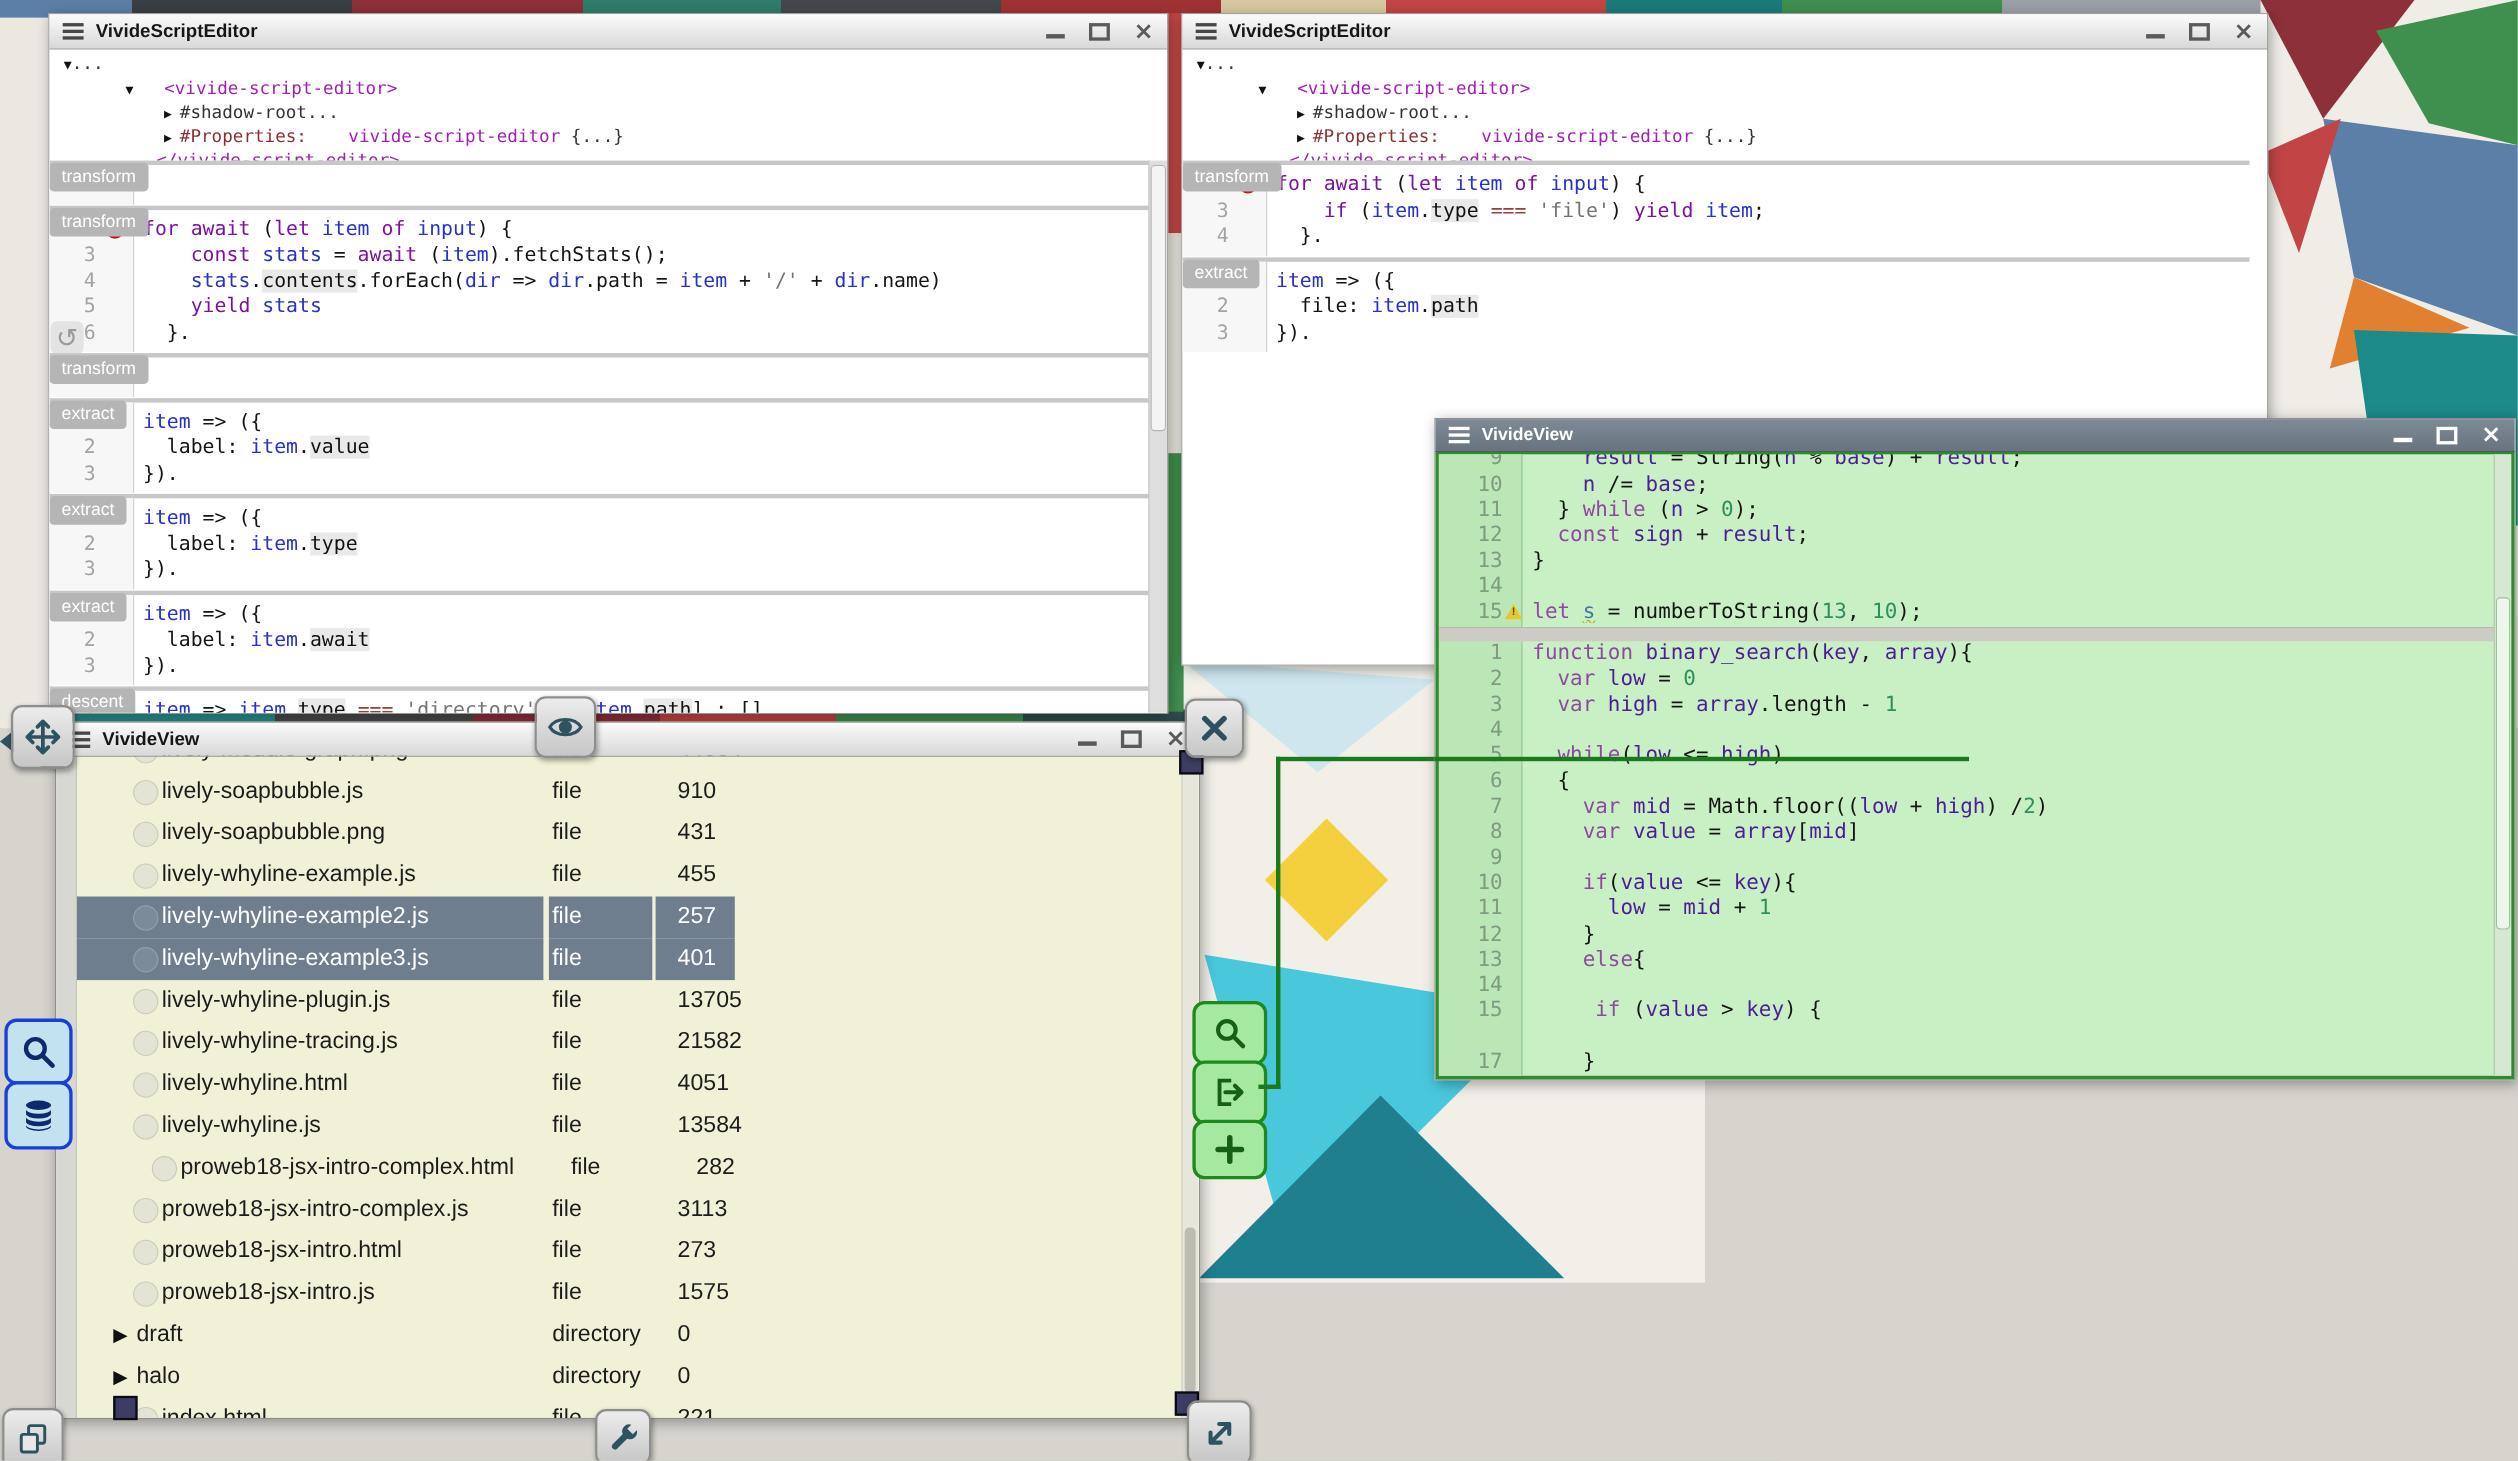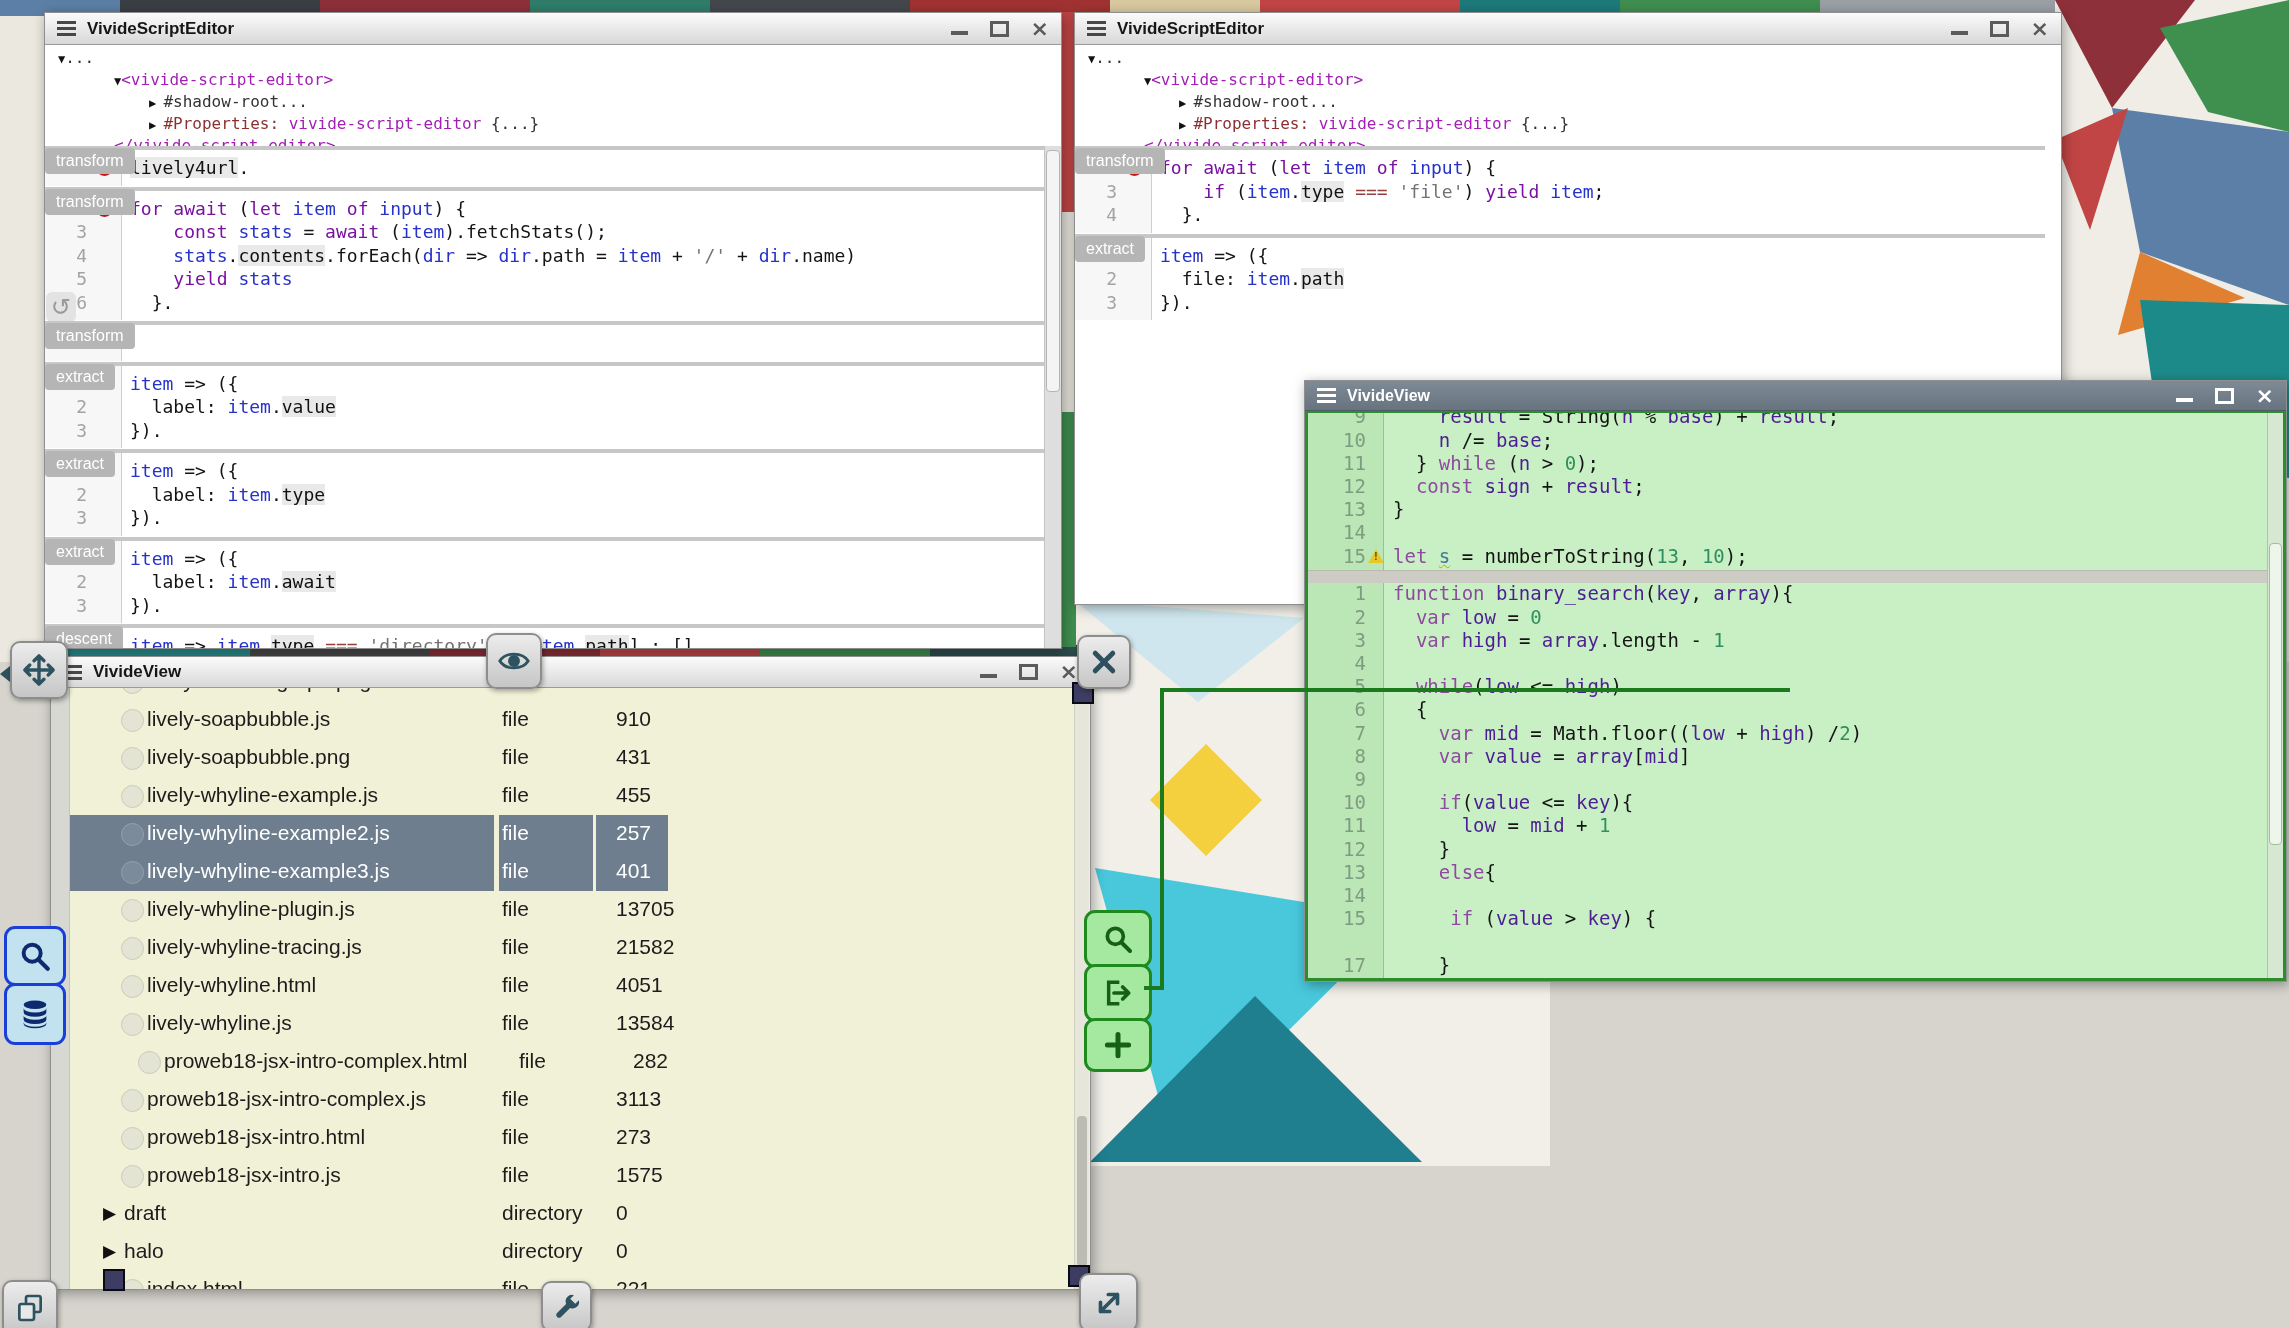--- a/index.html
+++ b/index.html
@@ -23,21 +23,21 @@
   .g .tb{background:linear-gradient(#7e8b97,#67747f);border-bottom:1px solid #4e5a64;}
   .g .wt{color:#fff;}
   .g .hb i{background:#fff;}
   .g .mini{background:#fff;} .g .maxi{border-color:#fff;} .g .clx{color:#fff;}
 
   
   .edcontent{position:absolute;left:0;right:0;top:31px;bottom:0;overflow:hidden;background:#fff;}
   .domtree{position:absolute;left:0;top:0;height:102px;width:100%;
            font:16px/20px "DejaVu Sans Mono",monospace;}
   .dline{position:absolute;white-space:pre;}
-  .tri{color:#111;font-size:12px;} .tag{color:#a11fb4;} .dk{color:#333;} .prop{color:#8b3030;}
+  .tri{color:#111;font-size:12px;} .tag{color:#a11fb4;margin-left:28px;} .dk{color:#333;} .prop{color:#8b3030;}
   .blocks{position:absolute;left:0;top:0;right:0;bottom:0;}
   .blk{position:absolute;left:0;background:#fff;border-top:4px solid #c7c7c7;
        font:18px/23.5px "DejaVu Sans Mono",monospace;}
   .blk .gut{position:absolute;left:0;top:0;bottom:0;width:76px;background:#f7f7f7;
             border-right:1px solid #cfcfcf;}
   .crow{position:absolute;left:0;right:0;height:23.5px;display:flex;align-items:center;}
   .bang{width:16px;text-align:center;color:#e01818;font-weight:bold;font-family:"Liberation Sans",sans-serif;font-size:19px;}
   .lnum{width:26px;text-align:right;color:#a3a3a3;}
   .dotc{width:34px;display:flex;justify-content:center;}
   .errdot{width:17px;height:17px;border-radius:50%;background:#c51414;color:#fff;
@@ -167,28 +167,20 @@
     <div class="domtree" id="dt-left">
           <div class="dline" style="top: 4px; left: 13px;"><span class="tri">▼</span><span class="dk">...</span></div>
           <div class="dline" style="top: 26px; left: 69px;"><span class="tri">▼</span><span class="tag">&lt;vivide-script-editor&gt;</span></div>
           <div class="dline" style="top: 48px; left: 104px;"><span class="tri">▶ </span><span class="dk">#shadow-root...</span></div>
           <div class="dline" style="top: 70px; left: 104px;"><span class="tri">▶ </span><span class="prop">#Properties: </span><span class="tag">vivide-script-editor</span><span class="dk"> {...}</span></div>
           <div class="dline" style="top: 92px; left: 69px;"><span class="tag">&lt;/vivide-script-editor&gt;</span></div>
         </div>
     <div class="blocks" id="blocks-left">
           <div class="blk" style="top: 102px; right: 16px; height: 35.5px;">
             <div class="gut"></div>
-            <div class="crow" style="top: 6px;">
-              <div class="bang">!</div>
-              <div class="lnum">1</div>
-              <div class="dotc">
-                <div class="errdot">x</div>
-              </div>
-              <div class="ct"><span class="hl">lively4url</span><span class="pl">.</span></div>
-            </div>
             <div class="badge">transform</div>
           </div>
           <div class="blk" style="top: 142.5px; right: 16px; height: 129.5px;">
             <div class="gut"></div>
             <div class="crow" style="top: 6px;">
               <div class="bang">!</div>
               <div class="lnum">1</div>
               <div class="dotc">
                 <div class="errdot">x</div>
               </div>

